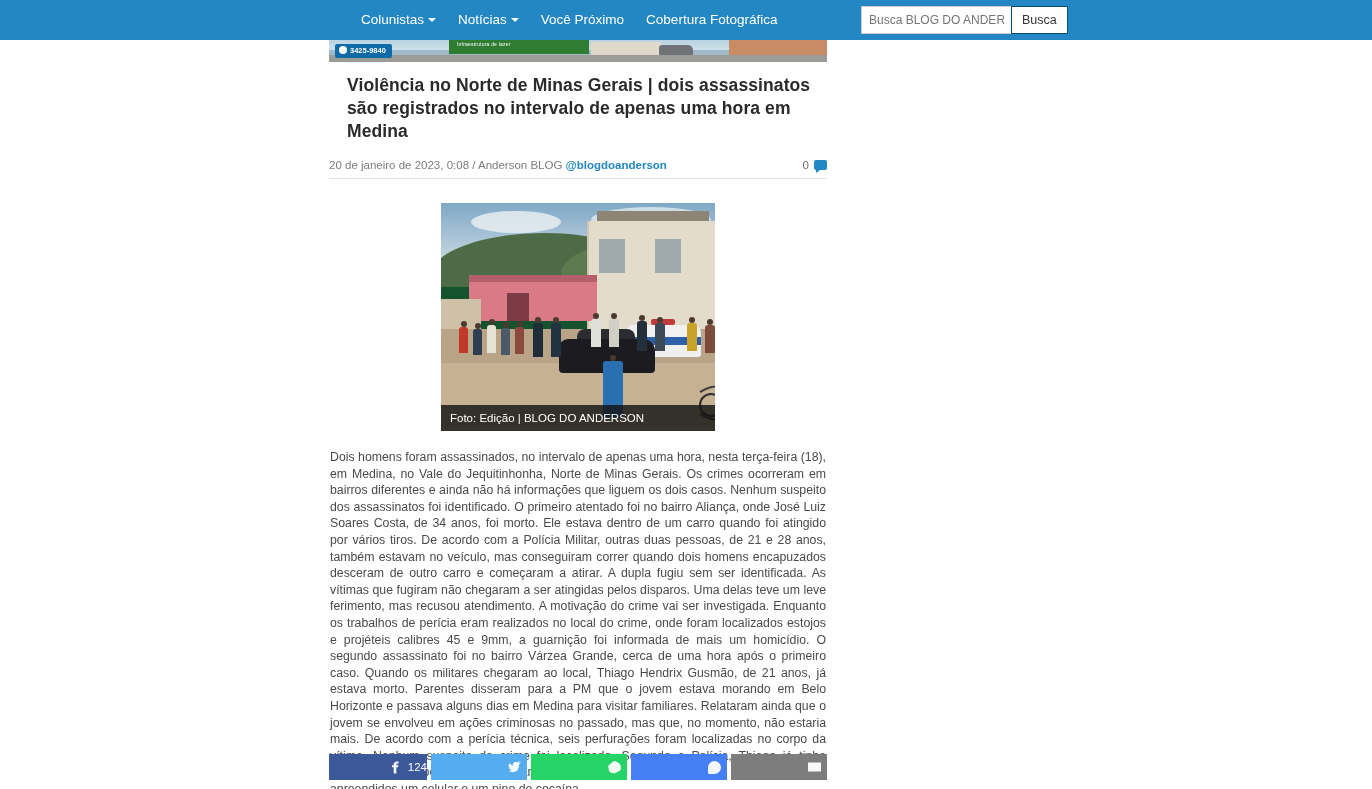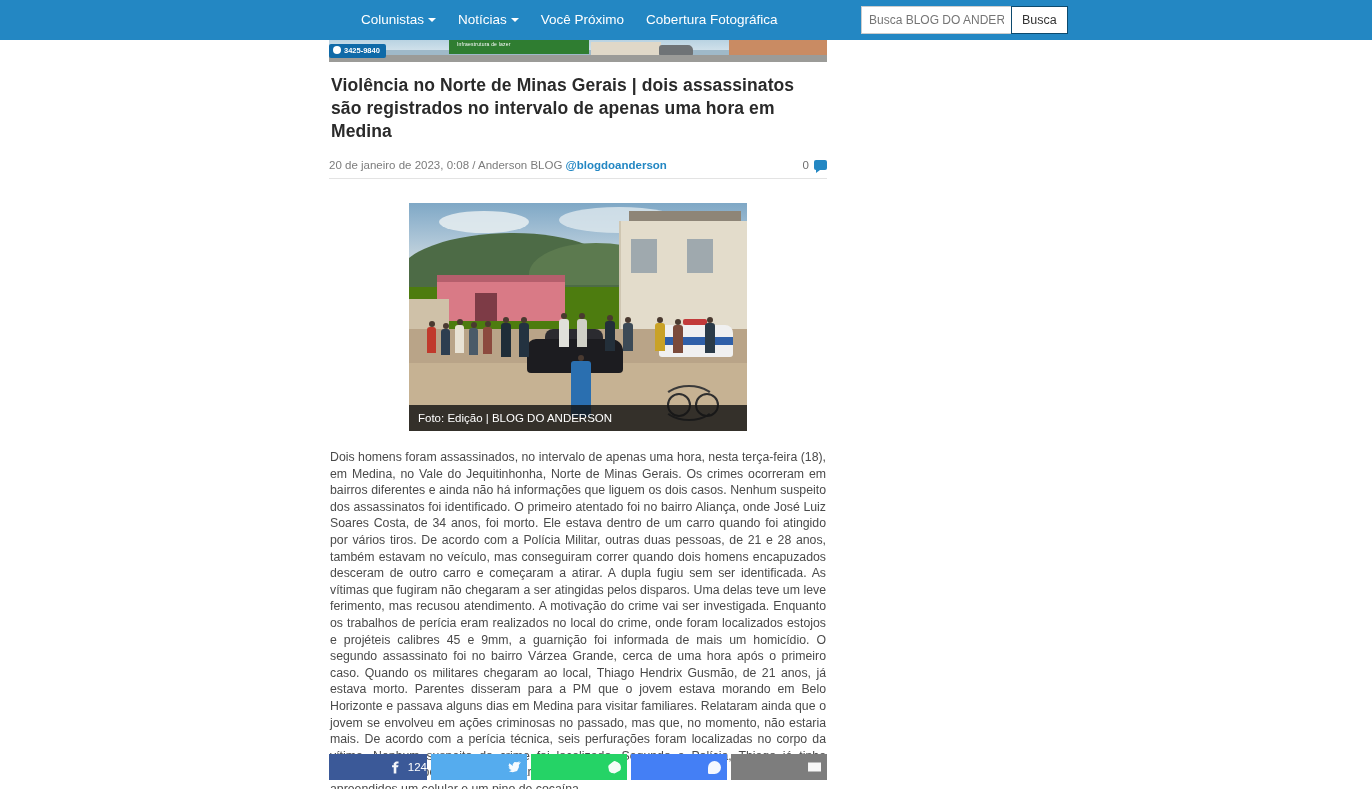--- a/index.html
+++ b/index.html
@@ -112,39 +112,39 @@
   }
   .banner .bld2 {
     position: absolute; left: 262px; top: 2px; width: 70px; height: 14px;
     background: #e0d8c8;
   }
   .banner .road {
     position: absolute; left: 0; bottom: 0; width: 498px; height: 7px;
     background: #9b9b98;
   }
   .banner .phone {
-    position: absolute; left: 0; top: 4px;
+    position: absolute; left: 6px; top: 4px;
     height: 14px; padding: 0 6px 0 4px;
     background: #0f6aa8; color: #ffffff;
     font-size: 7.5px; font-weight: bold;
     line-height: 14px; border-radius: 2px;
   }
   .banner .phone .wa {
     display: inline-block; width: 8px; height: 8px;
     border-radius: 50%; background: #ffffff;
     margin-right: 3px; vertical-align: -1px;
   }
   .banner .car {
     position: absolute; left: 330px; top: 5px; width: 34px; height: 11px;
     background: #6f7376; border-radius: 3px 5px 2px 2px;
   }
 
   
   .headline {
-    margin: 12px 0 0 0;
+    margin: 12px 0 0 16px;
     padding: 0 2px;
     font-size: 17.5px;
     line-height: 23px;
     font-weight: bold;
     color: #2a2a2a;
     letter-spacing: .1px;
   }
 
   
   .meta-row {
@@ -178,24 +178,24 @@
     position: absolute;
     left: 2px; bottom: -3px;
     border-left: 4px solid #2387c3;
     border-bottom: 3px solid transparent;
   }
 
   
   .photo-wrap {
     position: relative;
     margin: 24px auto 0 auto;
-    width: 338px;
+    width: 274px;
     height: 228px;
     overflow: hidden;
-    background: #4d7c0f;
+    background: #14532d;
   }
   .ph-sky {
     position: absolute; left:0; top:0; width:338px; height:62px;
     background: linear-gradient(180deg,#7fa8c6 0%, #a9c3d6 55%, #cdd9de 100%);
   }
   .ph-cloud1 { position:absolute; left:30px; top:8px; width:90px; height:22px; background:#e8eef1; border-radius:50%; opacity:.85;}
   .ph-cloud2 { position:absolute; left:150px; top:4px; width:120px; height:26px; background:#dfe8ee; border-radius:50%; opacity:.8;}
   .ph-hill {
     position: absolute; left: -10px; top: 30px;
     width: 220px; height: 54px;

